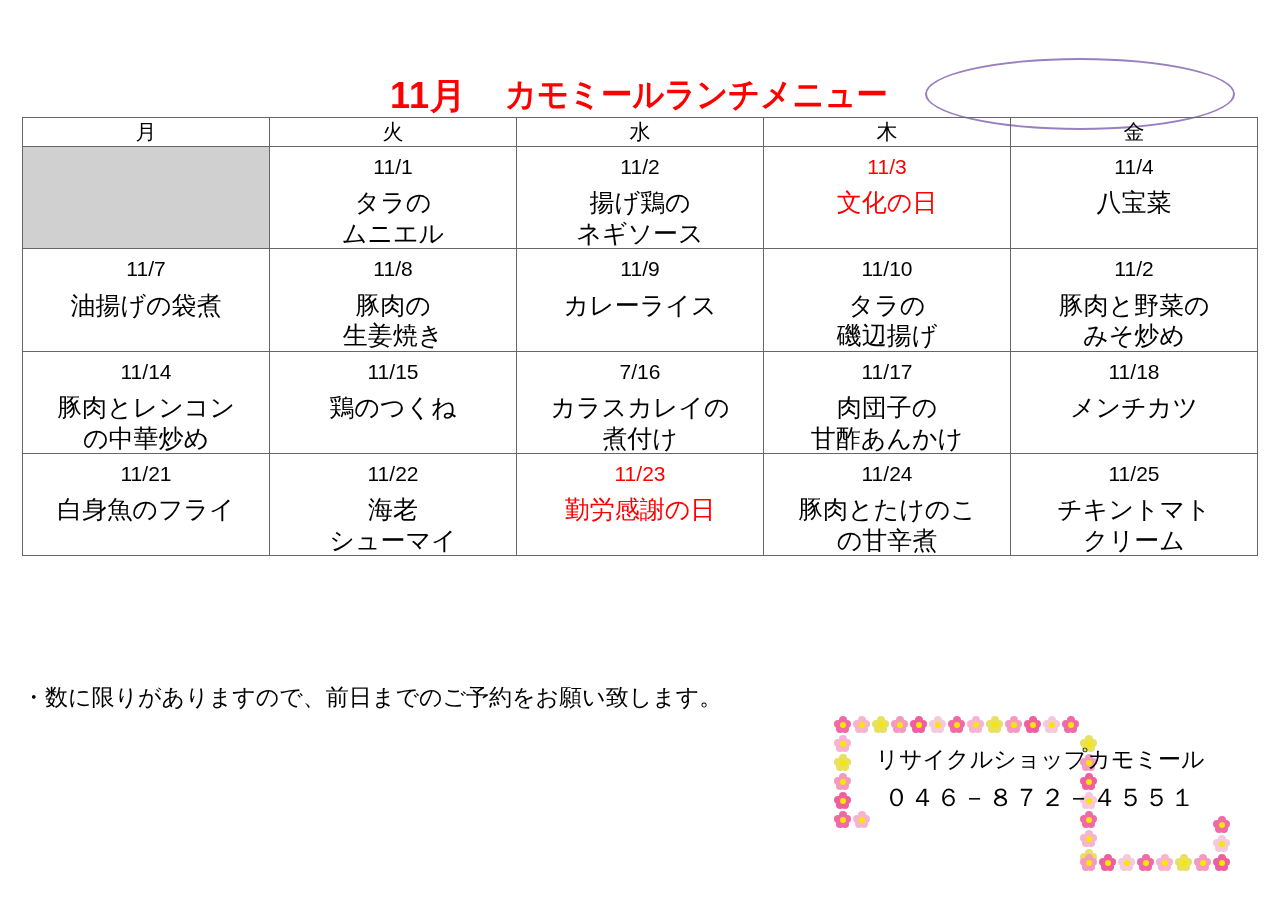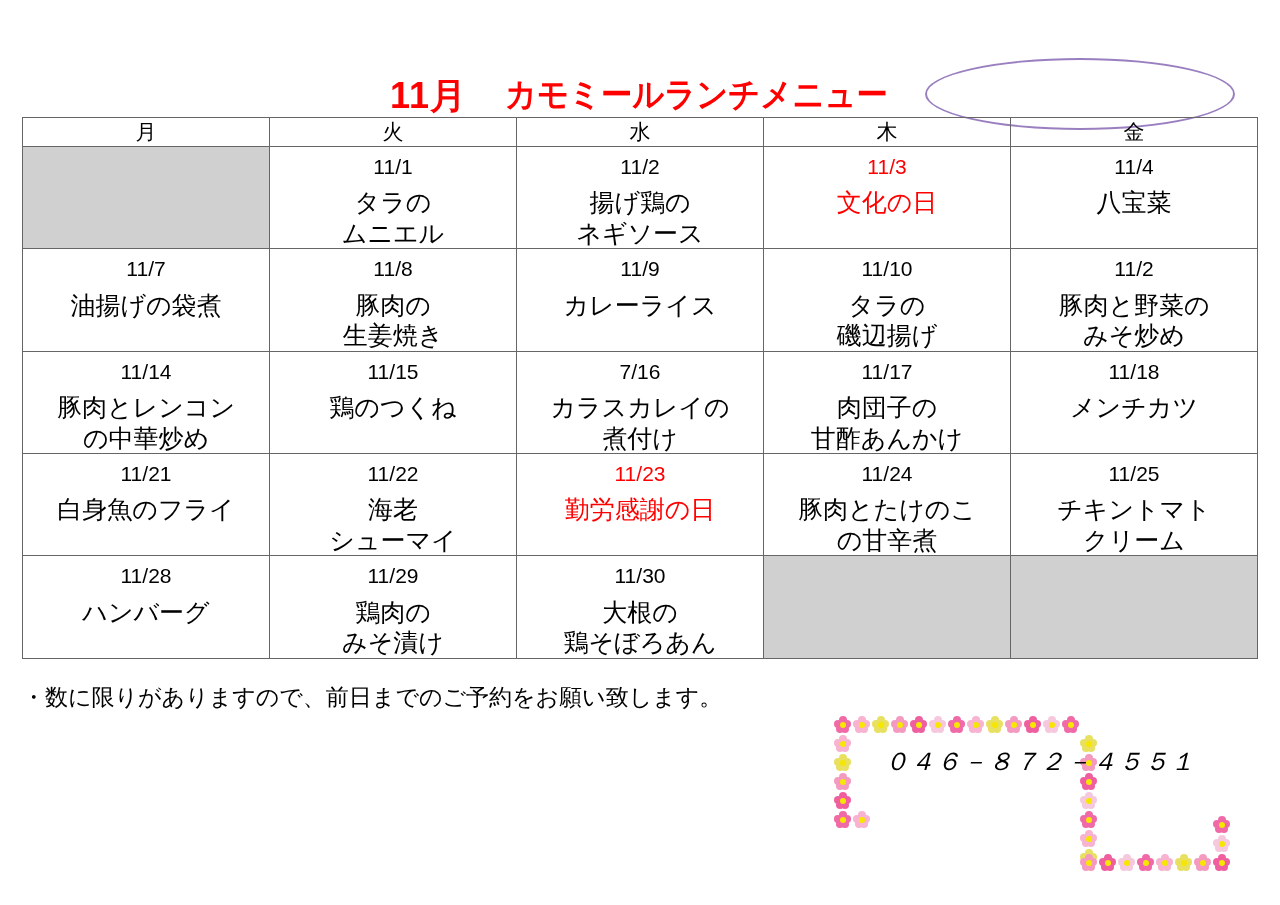--- a/index.html
+++ b/index.html
@@ -156,21 +156,20 @@
   }
   .contact-line {
     font-size: 23px;
     line-height: 1.55;
     color: #000000;
     white-space: nowrap;
   }
   .contact-line.phone {
     font-size: 25px;
     letter-spacing: 1px;
-    font-style: italic;
   }
   .flower {
     position: absolute;
     width: 17px;
     height: 17px;
   }
   .petal {
     position: absolute;
     width: 8px;
     height: 8px;
@@ -300,38 +299,20 @@
         <span class="cell-dish">豚肉とたけのこ
 の甘辛煮</span>
       </td>
       <td>
         <span class="cell-date">11/25</span>
         <span class="cell-dish">チキントマト
 クリーム</span>
       </td>
     </tr>
 
-    <tr>
-      <td>
-        <span class="cell-date">11/28</span>
-        <span class="cell-dish">ハンバーグ</span>
-      </td>
-      <td>
-        <span class="cell-date">11/29</span>
-        <span class="cell-dish">鶏肉の
-みそ漬け</span>
-      </td>
-      <td>
-        <span class="cell-date">11/30</span>
-        <span class="cell-dish">大根の
-鶏そぼろあん</span>
-      </td>
-      <td class="blank"></td>
-      <td class="blank"></td>
-    </tr>
   </tbody>
 </table>
 
 <div class="note">・数に限りがありますので、前日までのご予約をお願い致します。</div>
 
 <div class="contact">
   <div id="flower-frame">
       <div class="flower" style="left: 6px; top: 4px;">
         <div class="petal" style="left: 4.5px; top: 0px; background: rgb(240, 106, 168);"></div>
         <div class="petal" style="left: 9px; top: 4px; background: rgb(240, 106, 168);"></div>
@@ -623,15 +604,16 @@
       <div class="flower" style="left: 385px; top: 104px;">
         <div class="petal" style="left: 4.5px; top: 0px; background: rgb(240, 106, 168);"></div>
         <div class="petal" style="left: 9px; top: 4px; background: rgb(240, 106, 168);"></div>
         <div class="petal" style="left: 7px; top: 9px; background: rgb(240, 106, 168);"></div>
         <div class="petal" style="left: 2px; top: 9px; background: rgb(240, 106, 168);"></div>
         <div class="petal" style="left: 0px; top: 4px; background: rgb(240, 106, 168);"></div>
         <div class="core"></div>
       </div>
     </div>
   <div class="contact-lines">
+    <div class="contact-line">リサイクルショップカモミール</div>
     <div class="contact-line phone">０４６－８７２－４５５１</div>
   </div>
 </div>
 
 </body></html>

